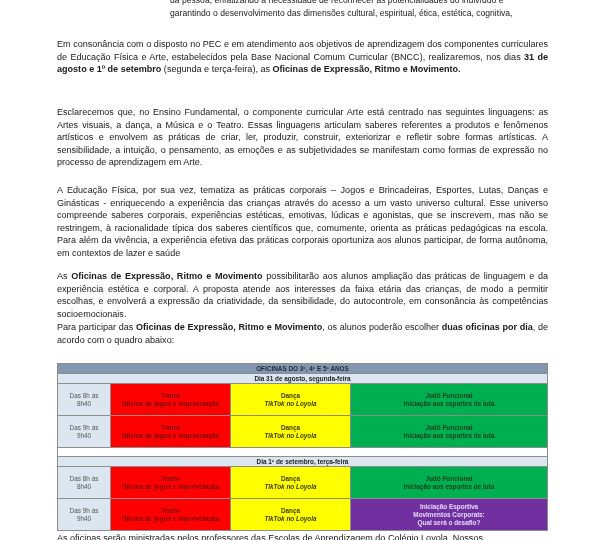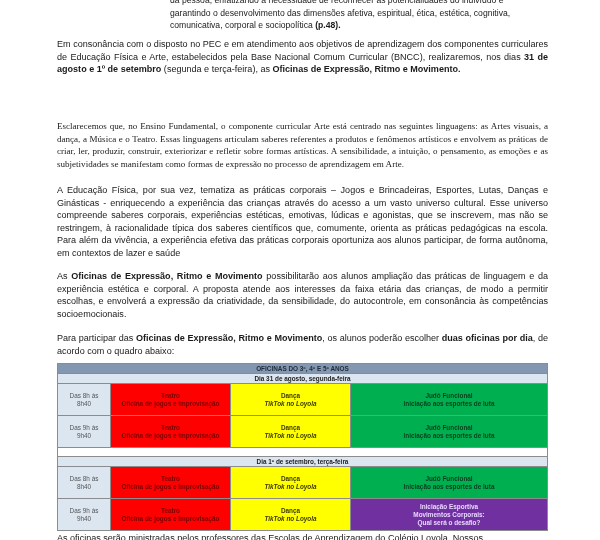--- a/index.html
+++ b/index.html
@@ -12,24 +12,24 @@
   .quote {
     position:absolute; left:170px; top:-6px; width:378px;
     font-size:8.6px; line-height:12.6px; text-align:justify;
   }
   .para {
     position:absolute; left:57px; width:491px;
     font-size:9.05px; line-height:12.6px; text-align:justify;
   }
   .para b, .quote b { font-weight:bold; }
   #p1 { top:38px; }
-  #p2 { top:120px;font-family:Liberation Serif, serif; }
+  #p2 { top:106px; }
   #p3 { top:184px; }
   #p4 { top:270px; }
-  #p5 { top:332px; }
+  #p5 { top:321px; }
   #p6 { top:532px; }
 
   table.sched {
     position:absolute; left:57px; top:363px; width:491px;
     border-collapse:collapse; table-layout:fixed;
     font-size:6.4px; line-height:8px;
   }
   table.sched td {
     border:1px solid #8c8c8c; padding:0; text-align:center; vertical-align:middle;
   }
@@ -45,22 +45,21 @@
   .c-purple { background:#7030A0; color:#e8d8ff; font-weight:bold; }
   .line { display:block; }
 </style>
 </head>
 <body>
 
 <div class="page">
 
   <div class="quote">
     <span class="line">da pessoa, enfatizando a necessidade de reconhecer as potencialidades do indivíduo e</span>
-    <span class="line">garantindo o desenvolvimento das dimensões afetiva, espiritual, ética, estética, cognitiva,</span>
-    <span class="line"><span>comunicativa, corporal e sociopolítica</span> <b>(p.48).</b></span>
+    <span class="line">garantindo o desenvolvimento das dimensões cultural, espiritual, ética, estética, cognitiva,</span>
   </div>
 
   <p class="para" id="p1" style="margin:0;"><span>Em consonância com o disposto no PEC e em atendimento aos objetivos de aprendizagem dos componentes curriculares de Educação Física e Arte, estabelecidos pela Base Nacional Comum Curricular (BNCC), realizaremos, nos dias </span><b>31 de agosto e 1º de setembro</b><span> (segunda e terça-feira), as </span><b>Oficinas de Expressão, Ritmo e Movimento.</b></p>
 
   <p class="para" id="p2" style="margin:0;"><span>Esclarecemos que, no Ensino Fundamental, o componente curricular Arte está centrado nas seguintes linguagens: as Artes visuais, a dança, a Música e o Teatro. Essas linguagens articulam saberes referentes a produtos e fenômenos artísticos e envolvem as práticas de criar, ler, produzir, construir, exteriorizar e refletir sobre formas artísticas. A sensibilidade, a intuição, o pensamento, as emoções e as subjetividades se manifestam como formas de expressão no processo de aprendizagem em Arte.</span></p>
 
   <p class="para" id="p3" style="margin:0;"><span>A Educação Física, por sua vez, tematiza as práticas corporais – Jogos e Brincadeiras, Esportes, Lutas, Danças e Ginásticas - enriquecendo a experiência das crianças através do acesso a um vasto universo cultural. Esse universo compreende saberes corporais, experiências estéticas, emotivas, lúdicas e agonistas, que se inscrevem, mas não se restringem, à racionalidade típica dos saberes científicos que, comumente, orienta as práticas pedagógicas na escola. Para além da vivência, a experiência efetiva das práticas corporais oportuniza aos alunos participar, de forma autônoma, em contextos de lazer e saúde</span></p>
 
   <p class="para" id="p4" style="margin:0;"><span>As </span><b>Oficinas de Expressão, Ritmo e Movimento</b><span> possibilitarão aos alunos ampliação das práticas de linguagem e da experiência estética e corporal. A proposta atende aos interesses da faixa etária das crianças, de modo a permitir escolhas, e envolverá a expressão da criatividade, da sensibilidade, do autocontrole, em consonância às competências socioemocionais.</span></p>
 

